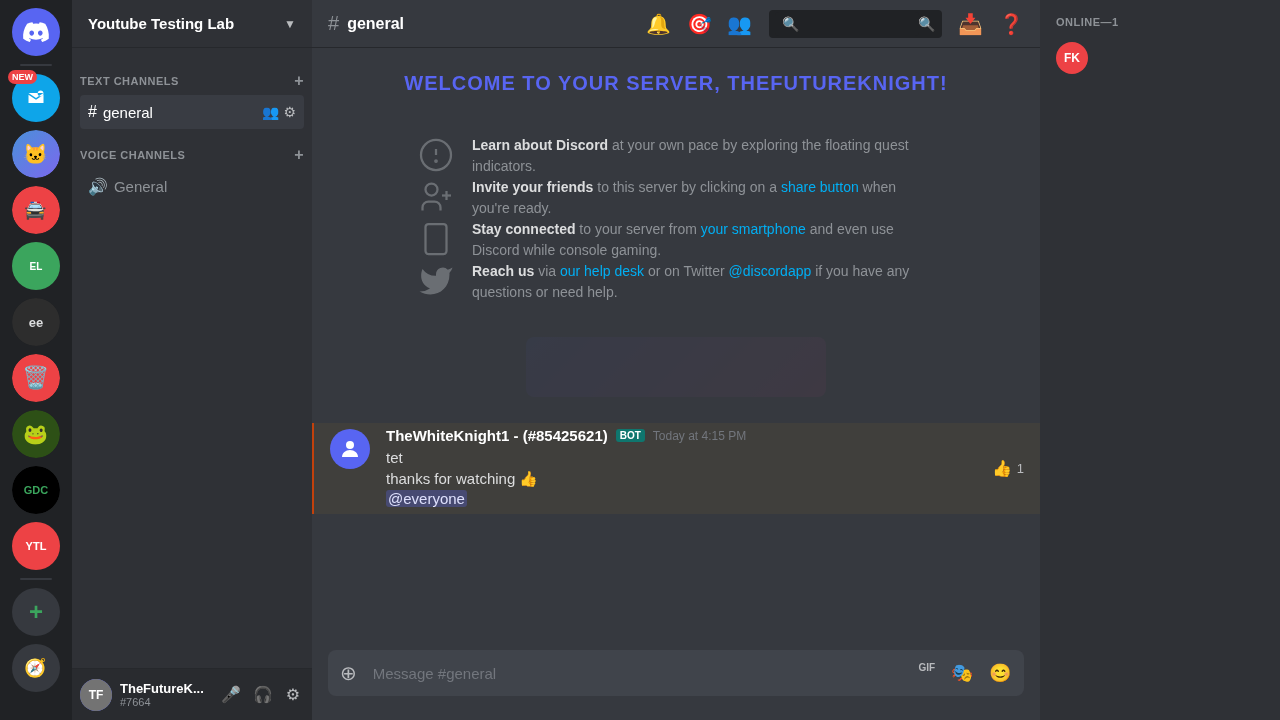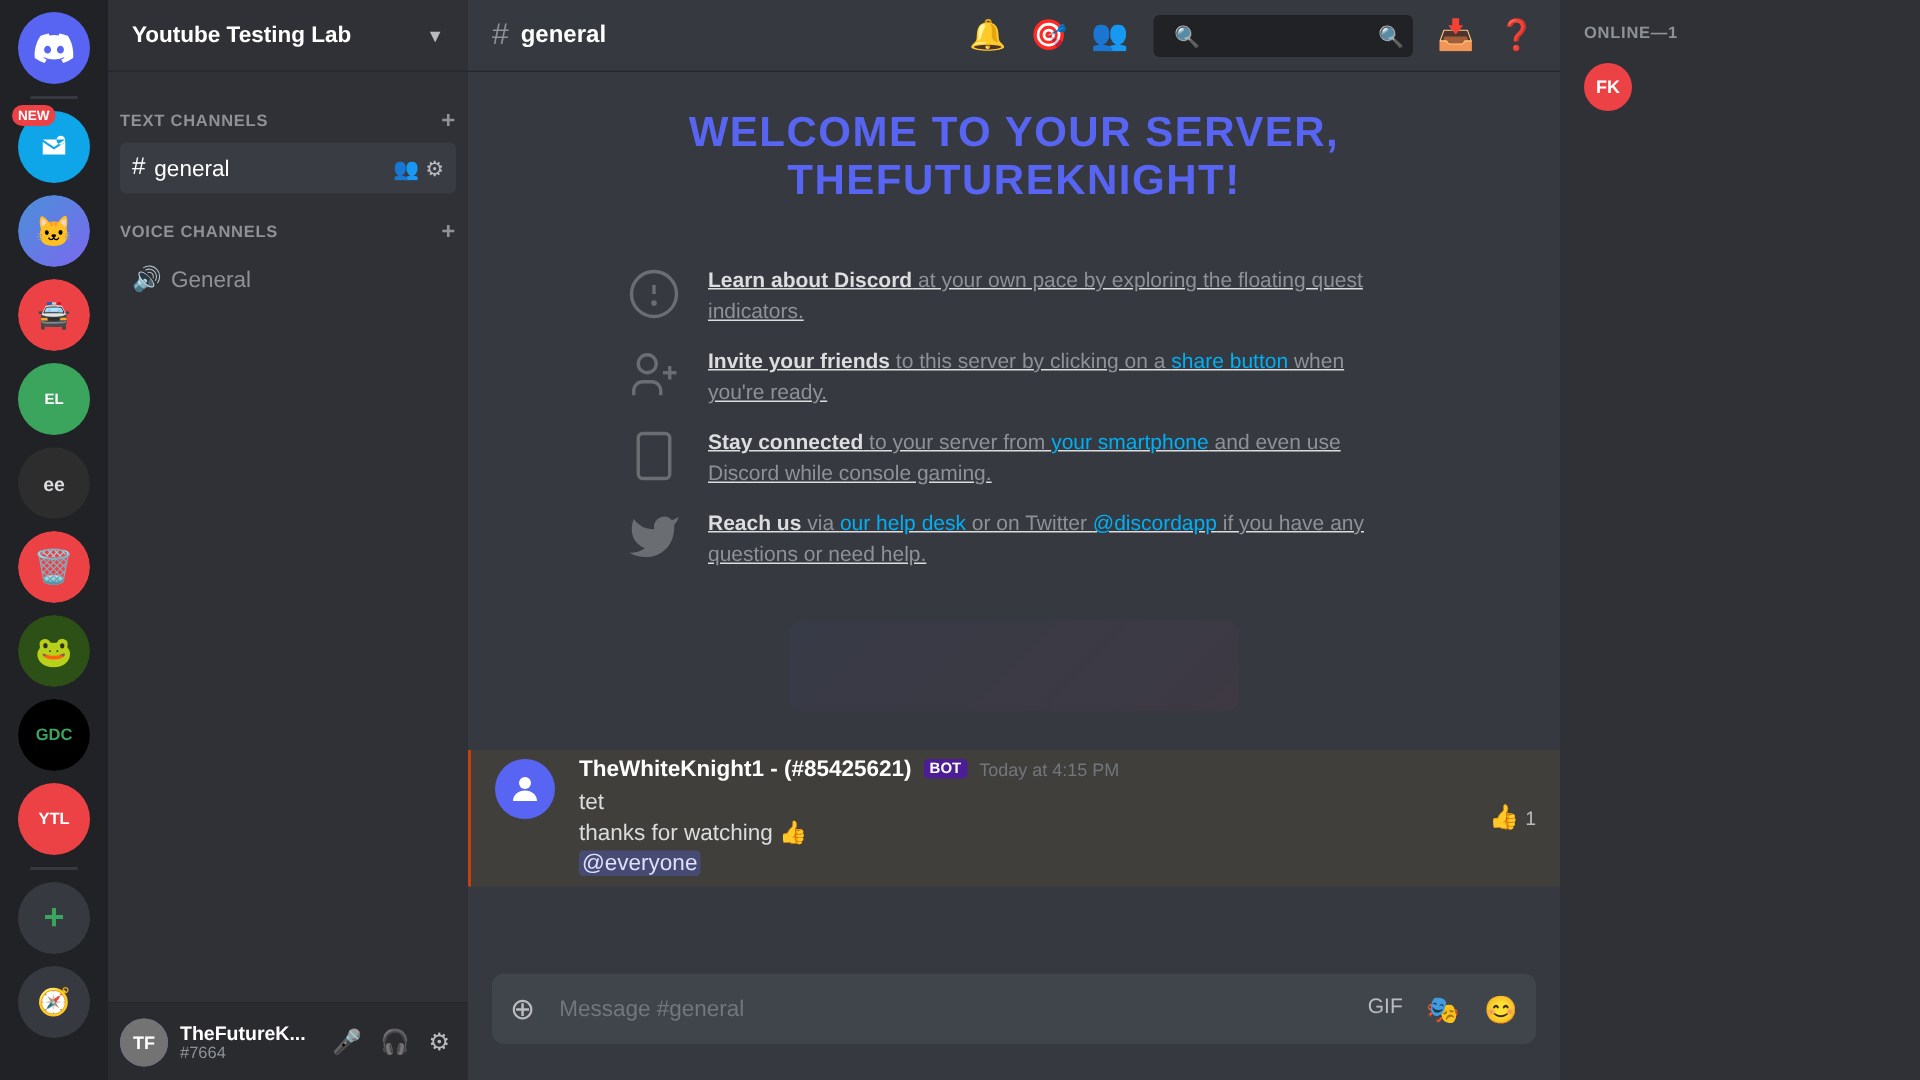--- a/index.html
+++ b/index.html
@@ -195,32 +195,30 @@
       padding: 16px 0;
       display: flex;
       flex-direction: column;
     }
     .welcome-banner {
       text-align: center;
       padding: 8px 16px 24px;
     }
     .welcome-title {
       color: #5865f2;
-      font-size: 28px;
+      font-size: 20px;
       font-weight: 700;
       letter-spacing: 1px;
     }
     .welcome-items {
       display: flex;
       flex-direction: column;
-      gap: 12px;
       padding: 16px 40px;
       max-width: 600px;
       margin: 0 auto;
-      text-decoration: underline;
     }
     .welcome-item {
       display: flex;
       align-items: flex-start;
       gap: 16px;
       color: #8e9297;
       font-size: 14px;
       line-height: 1.5;
     }
     .welcome-item-icon {
@@ -265,21 +263,21 @@
       justify-content: center;
       font-size: 14px;
       font-weight: 700;
       color: white;
       margin-top: 2px;
     }
     .message-content { flex: 1; min-width: 0; }
     .message-header { display: flex; align-items: center; gap: 8px; margin-bottom: 4px; }
     .message-author { font-weight: 600; color: #ffffff; font-size: 15px; }
     .bot-badge {
-      background: #4c1d95;
+      background: #0f766e;
       color: white;
       font-size: 10px;
       font-weight: 700;
       padding: 1px 4px;
       border-radius: 3px;
     }
     .message-timestamp { color: #72767d; font-size: 12px; }
     .message-text { color: #dcddde; font-size: 15px; line-height: 1.375; }
     .mention {
       background: rgba(88, 101, 242, 0.3);
@@ -617,21 +615,21 @@
         <span class="reaction-count">1</span>
       </div>
     </div>
   </div>
 
   <div class="message-input-area">
     <div class="message-input-container">
       <span class="input-icon">⊕</span>
       <input class="message-input" type="text" placeholder="Message #general" style="">
       <div class="input-actions">
-        <span style="font-size:14px; font-weight:400;">GIF</span>
+        <span style="font-size:10px; font-weight:700;">GIF</span>
         <span>🎭</span>
         <span>😊</span>
       </div>
     </div>
   </div>
 </div>
 
 <div class="right-sidebar">
   <div class="online-header">ONLINE—1</div>
 

